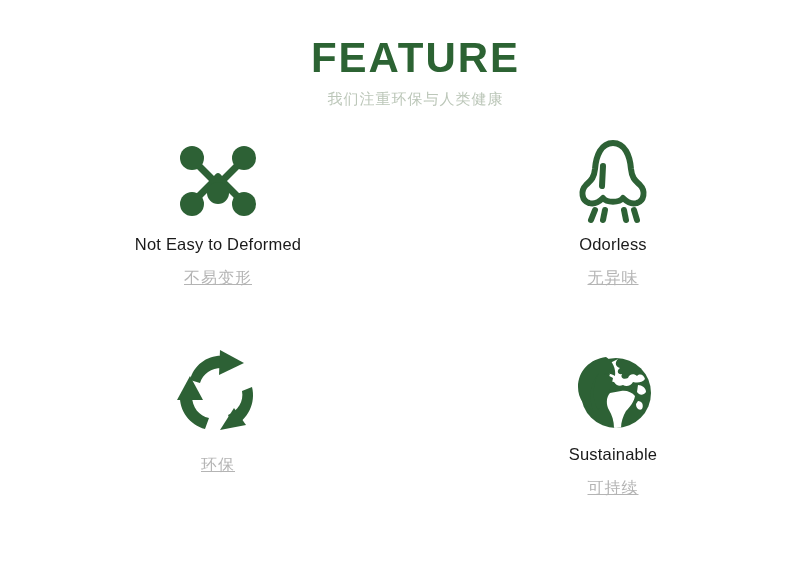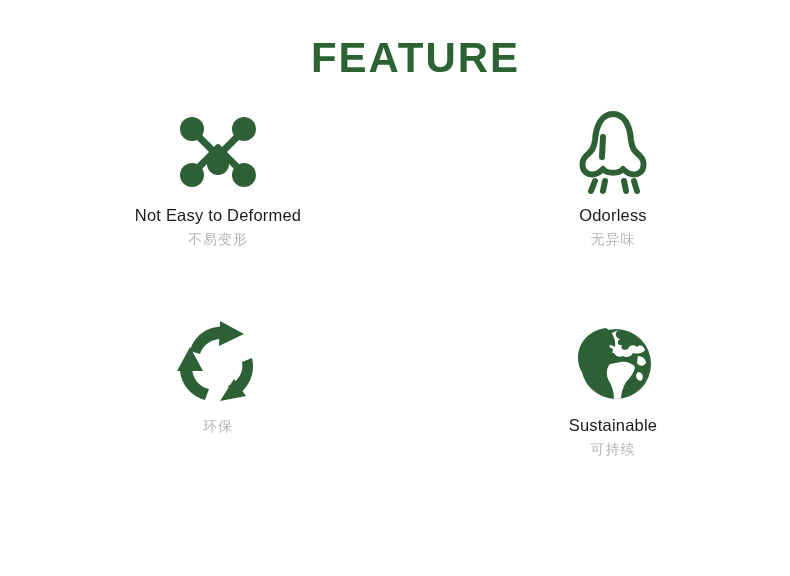--- a/index.html
+++ b/index.html
@@ -87,38 +87,40 @@
   .feature-label-en {
     margin-top: 4px;
     font-size: 16.5px;
     color: #1a1a1a;
     font-weight: 400;
     text-align: center;
     letter-spacing: 0.2px;
   }
 
   .feature-label-cn {
-    margin-top: 6px;
-    font-size: 14px;
+    margin-top: 14px;
+    font-size: 16px;
     color: #b4b4b4;
     text-align: center;
     letter-spacing: 1px;
+    text-decoration: underline;
   }
 
   
   .row-1 .feature-icon { height: 100px; }
   .row-2 .feature-icon { height: 100px; }
 </style>
 </head>
 <body>
 
 <div class="page">
 
   <div class="header">
     <div class="page-title">FEATURE</div>
+    <div class="subtitle-cn">我们注重环保与人类健康</div>
   </div>
 
   <div class="features">
 
     <div class="feature row-1">
       <div class="feature-icon">
         <svg width="84" height="80" viewBox="0 0 84 80" fill="none">
           <g stroke="#2d6135" stroke-width="7" stroke-linecap="round">
             <line x1="16" y1="18" x2="42" y2="44"></line>
             <line x1="68" y1="18" x2="42" y2="44"></line>

